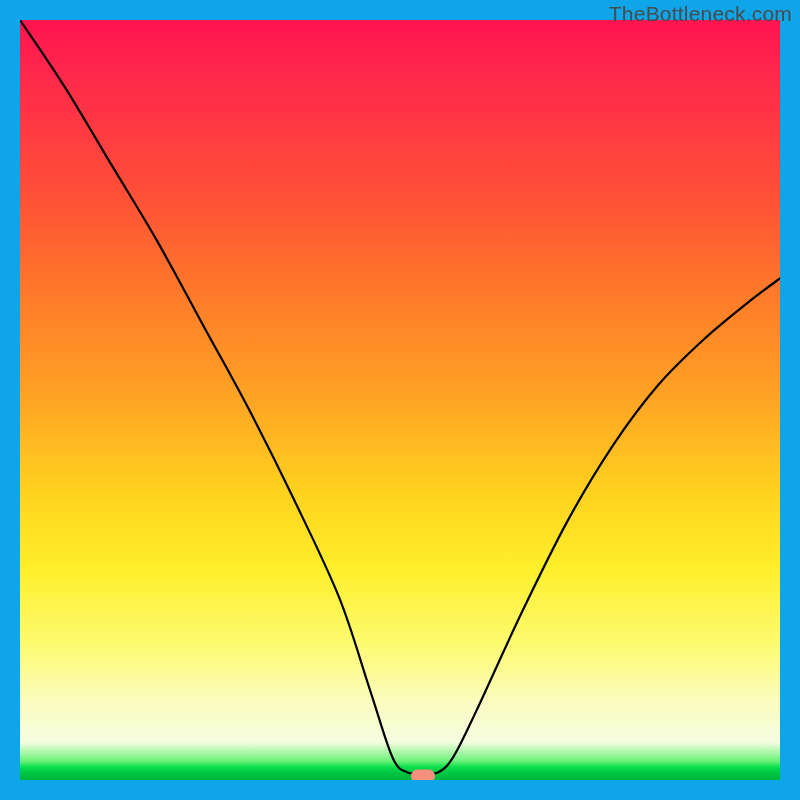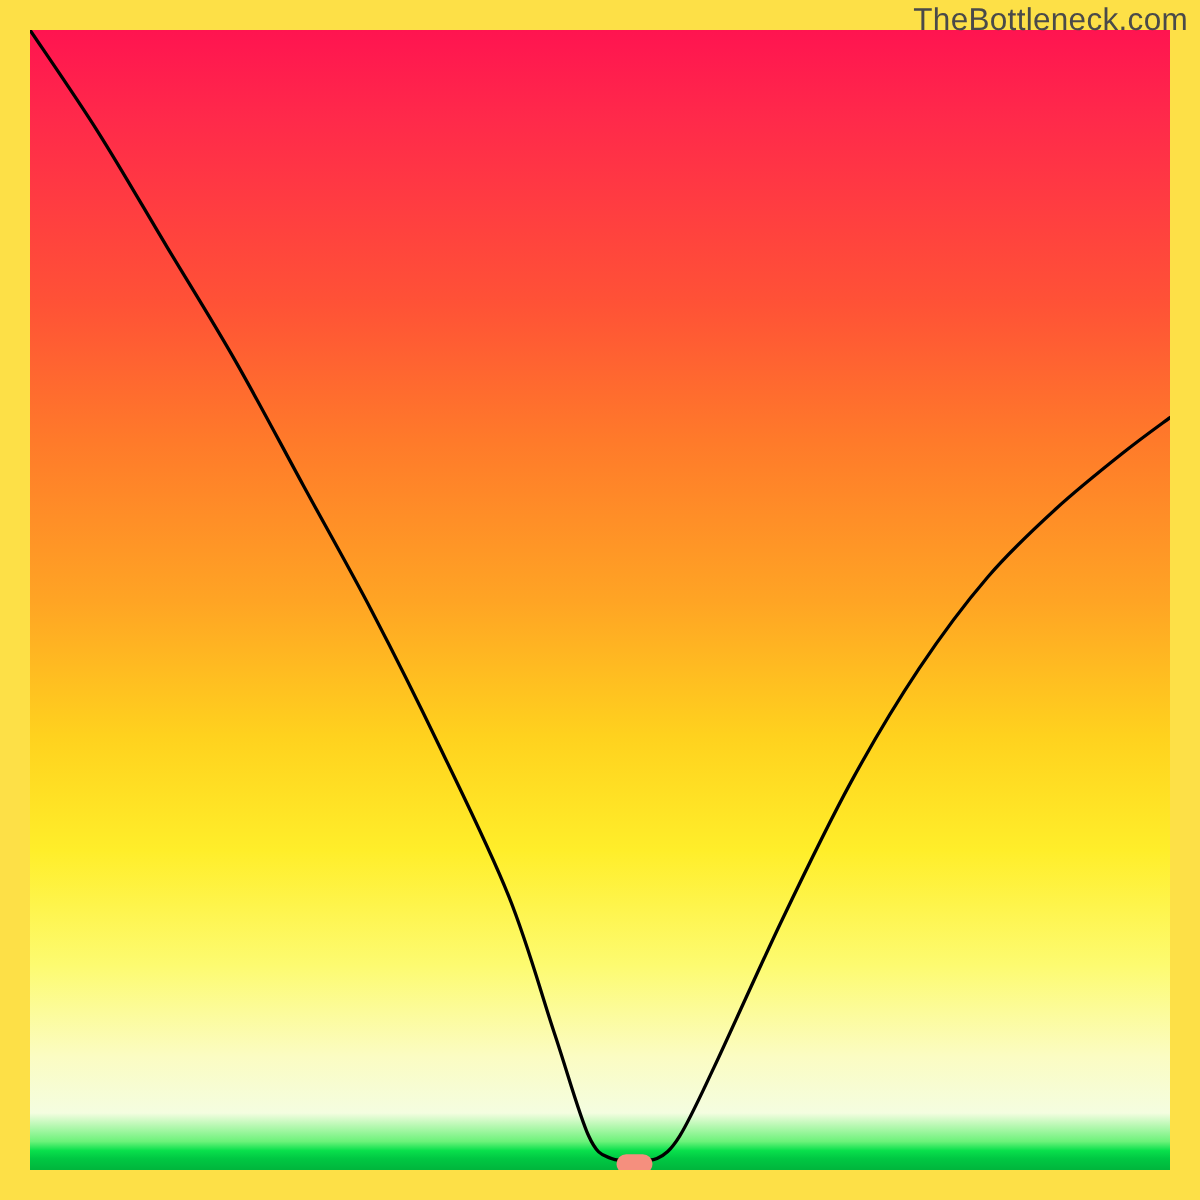--- a/index.html
+++ b/index.html
@@ -8,21 +8,21 @@
     width: 800px;
     height: 800px;
     background: #000;
     overflow: hidden;
     font-family: Arial, Helvetica, sans-serif;
   }
   .frame {
     position: relative;
     width: 800px;
     height: 800px;
-    background: #fde047;
+    background: #0ea5e9;
   }
   .watermark {
     position: absolute;
     top: 2px;
     right: 8px;
     color: #4a4a4a;
     font-size: 21px;
     font-weight: 500;
     letter-spacing: 0.2px;
     z-index: 10;

